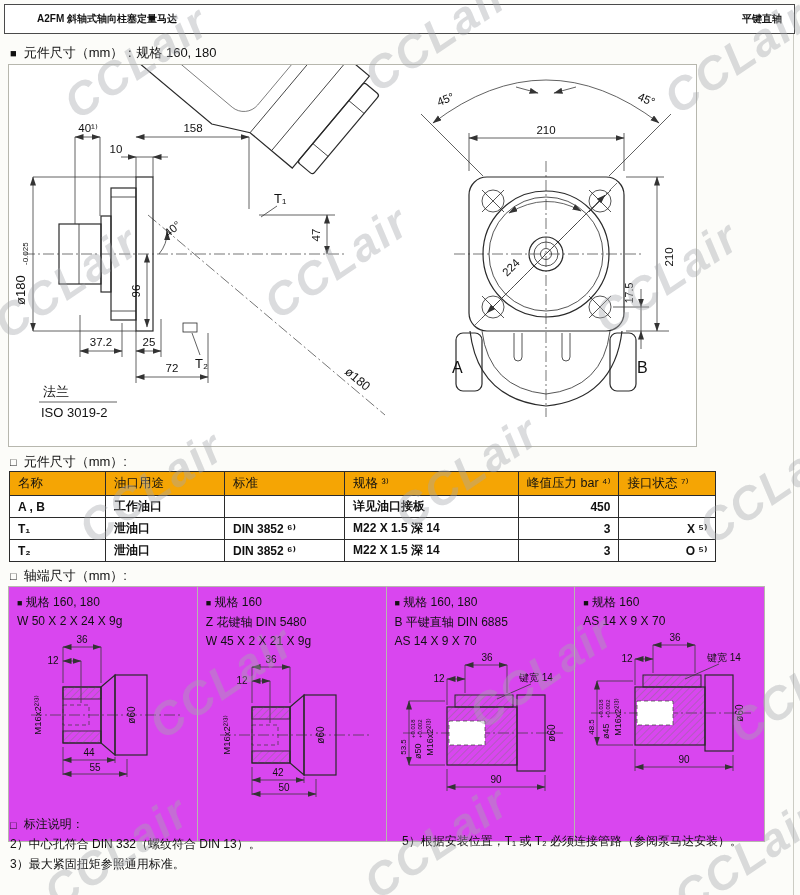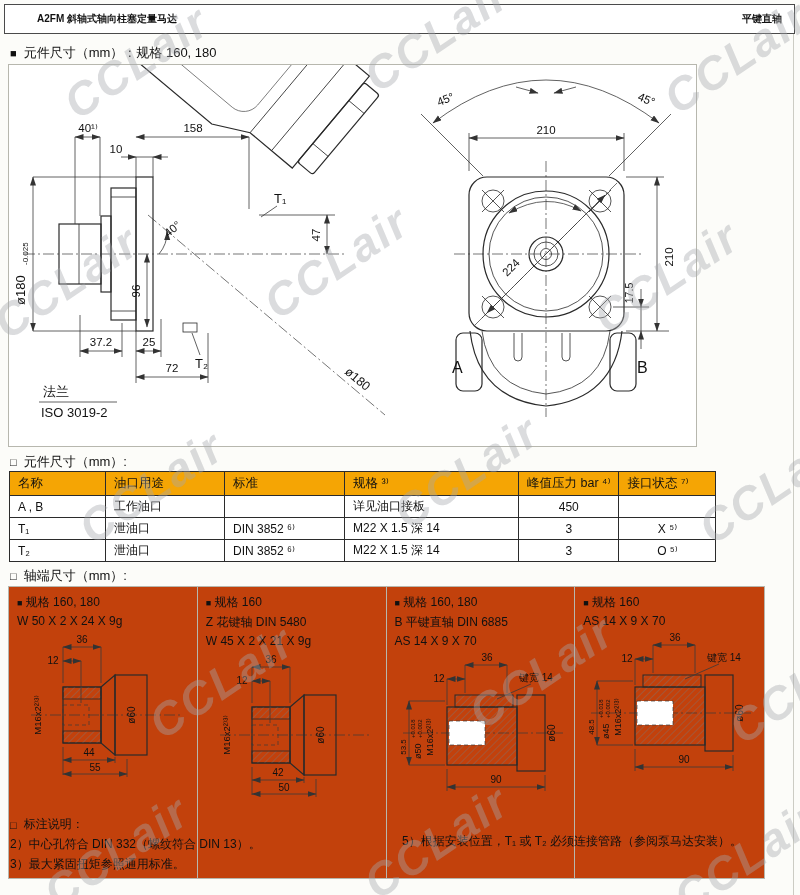--- a/index.html
+++ b/index.html
@@ -25,25 +25,25 @@
   }
   .ports-table{
     position:absolute;left:9px;top:471px;border-collapse:collapse;
     font-size:12px;z-index:2;background:#fff;
   }
   .ports-table th,.ports-table td{
     border:1px solid #2b2b2b;padding:2px 8px;box-sizing:border-box;
     white-space:nowrap;font-weight:normal;text-align:left;
   }
   .ports-table th{height:24px;background:#F5A504;font-size:12.5px;}
-  .ports-table td{height:21px;}
-  .ports-table .c{text-align:center;}
+  .ports-table td{height:21px;font-weight:bold;}
+  .ports-table .c{text-align:right;}
   .shaft-box{
-    position:absolute;left:8px;top:586px;width:757px;height:293px;
-    border:1px solid #b7b7ae;background:#c2410c;box-sizing:border-box;
+    position:absolute;left:8px;top:586px;width:757px;height:256px;
+    border:1px solid #b7b7ae;background:#d946ef;box-sizing:border-box;
     display:flex;z-index:1;
   }
   .panel{width:25%;box-sizing:border-box;border-right:1px solid #b7b7ae;padding:5px 7px 0 8px;}
   .panel:last-child{border-right:none;}
   .panel .pl{font-size:12px;margin:2px 0 3px 0;white-space:nowrap;}
   .panel .pl .mk{font-size:9px;}
   .notes{
     position:absolute;left:10px;top:816px;width:784px;display:flex;z-index:2;font-size:12px;
   }
   .notes .col-l{width:392px;}

